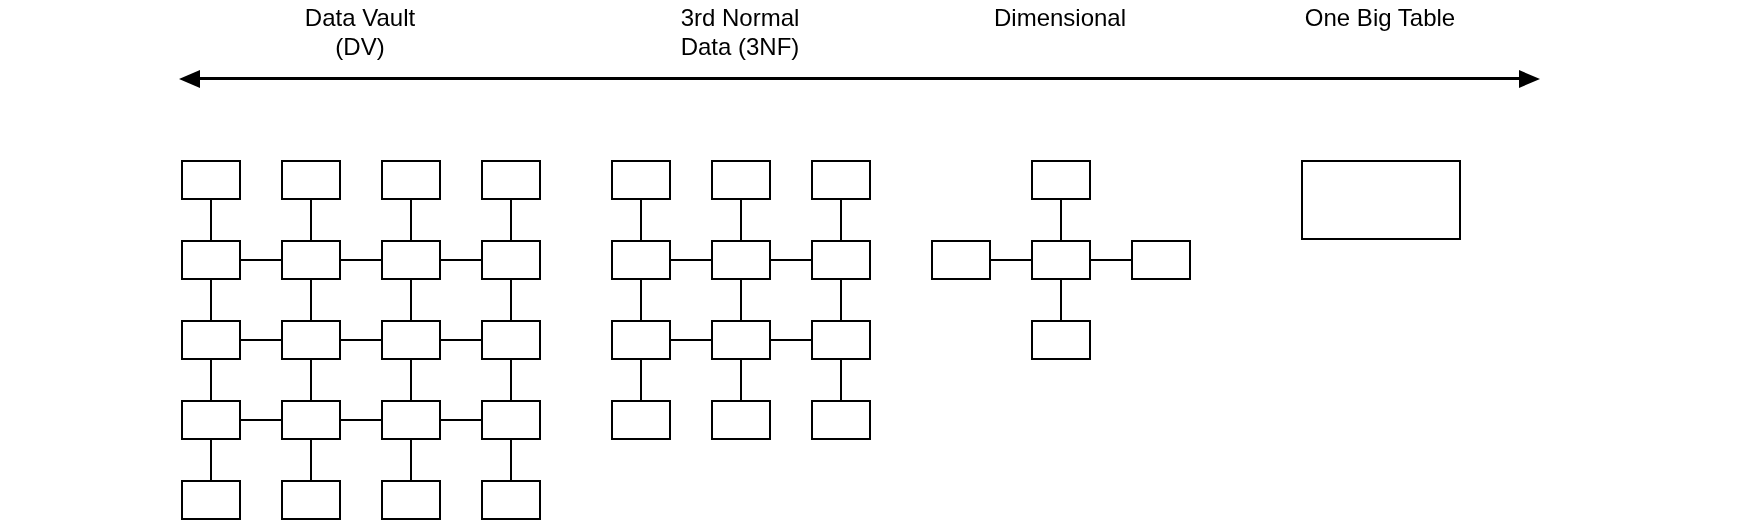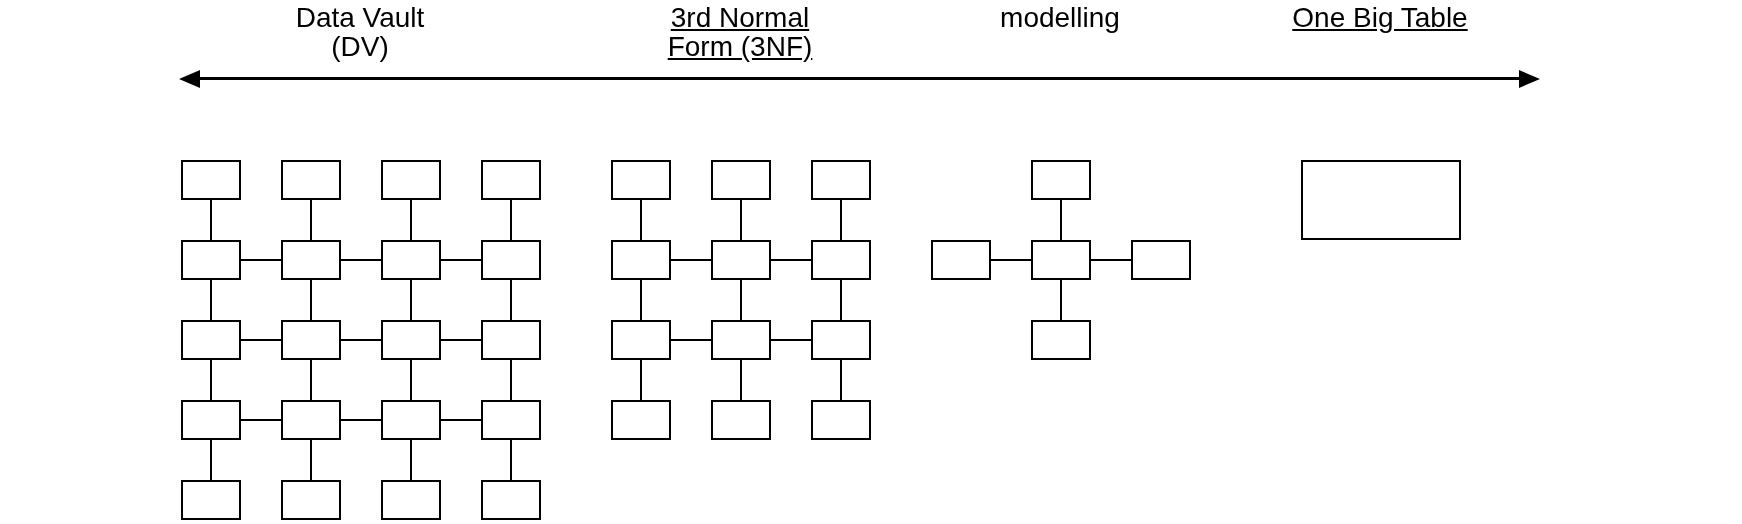--- a/index.html
+++ b/index.html
@@ -23,21 +23,21 @@
     line-height: 28px;
     white-space: nowrap;
   }
   .axis-label.left  { left: 7px; }
   .axis-label.right { right: 4px; }
   .approach-label {
     position: absolute;
     top: 3px;
     transform: translateX(-50%);
     text-align: center;
-    font-size: 28px;
+    font-size: 24px;
     line-height: 29px;
     white-space: nowrap;
   }
   .arrow-line {
     position: absolute;
     left: 195px;
     top: 77px;
     width: 1330px;
     height: 2.5px;
     background: #000000;
@@ -72,28 +72,28 @@
 
   <div class="arrow-line"></div>
   <div class="arrow-head left"></div>
   <div class="arrow-head right"></div>
 
   <div>
       <div class="approach-label" style="left: 360px;">
         <div>Data Vault</div>
         <div>(DV)</div>
       </div>
-      <div class="approach-label" style="left: 740px; text-decoration: underline;">
+      <div class="approach-label" style="left: 740px;">
         <div>3rd Normal</div>
-        <div>Form (3NF)</div>
+        <div>Data (3NF)</div>
       </div>
       <div class="approach-label" style="left: 1060px;">
-        <div>modelling</div>
+        <div>Dimensional</div>
       </div>
-      <div class="approach-label" style="left: 1380px; text-decoration: underline;">
+      <div class="approach-label" style="left: 1380px;">
         <div>One Big Table</div>
       </div>
     </div>
 
   <div>
       <div class="node" style="left: 181px; top: 160px; width: 60px; height: 40px; border-width: 2.5px; border-color: rgb(0, 0, 0); background: rgb(255, 255, 255);"></div>
       <div class="node" style="left: 281px; top: 160px; width: 60px; height: 40px; border-width: 2.5px; border-color: rgb(0, 0, 0); background: rgb(255, 255, 255);"></div>
       <div class="node" style="left: 381px; top: 160px; width: 60px; height: 40px; border-width: 2.5px; border-color: rgb(0, 0, 0); background: rgb(255, 255, 255);"></div>
       <div class="node" style="left: 481px; top: 160px; width: 60px; height: 40px; border-width: 2.5px; border-color: rgb(0, 0, 0); background: rgb(255, 255, 255);"></div>
       <div class="node" style="left: 181px; top: 240px; width: 60px; height: 40px; border-width: 2.5px; border-color: rgb(0, 0, 0); background: rgb(255, 255, 255);"></div>

